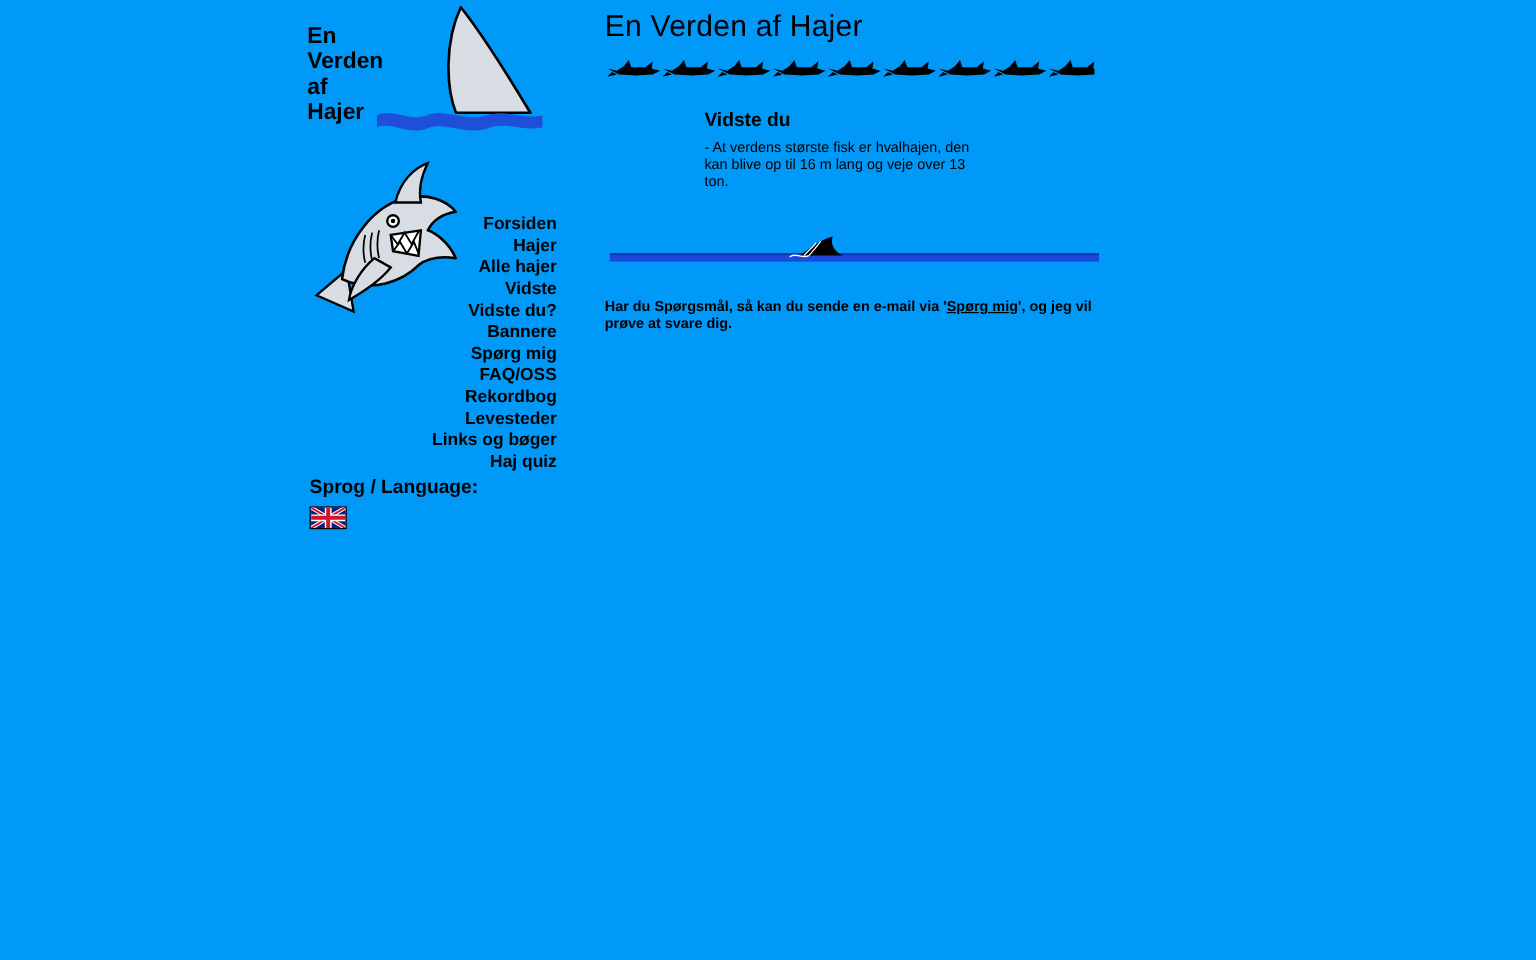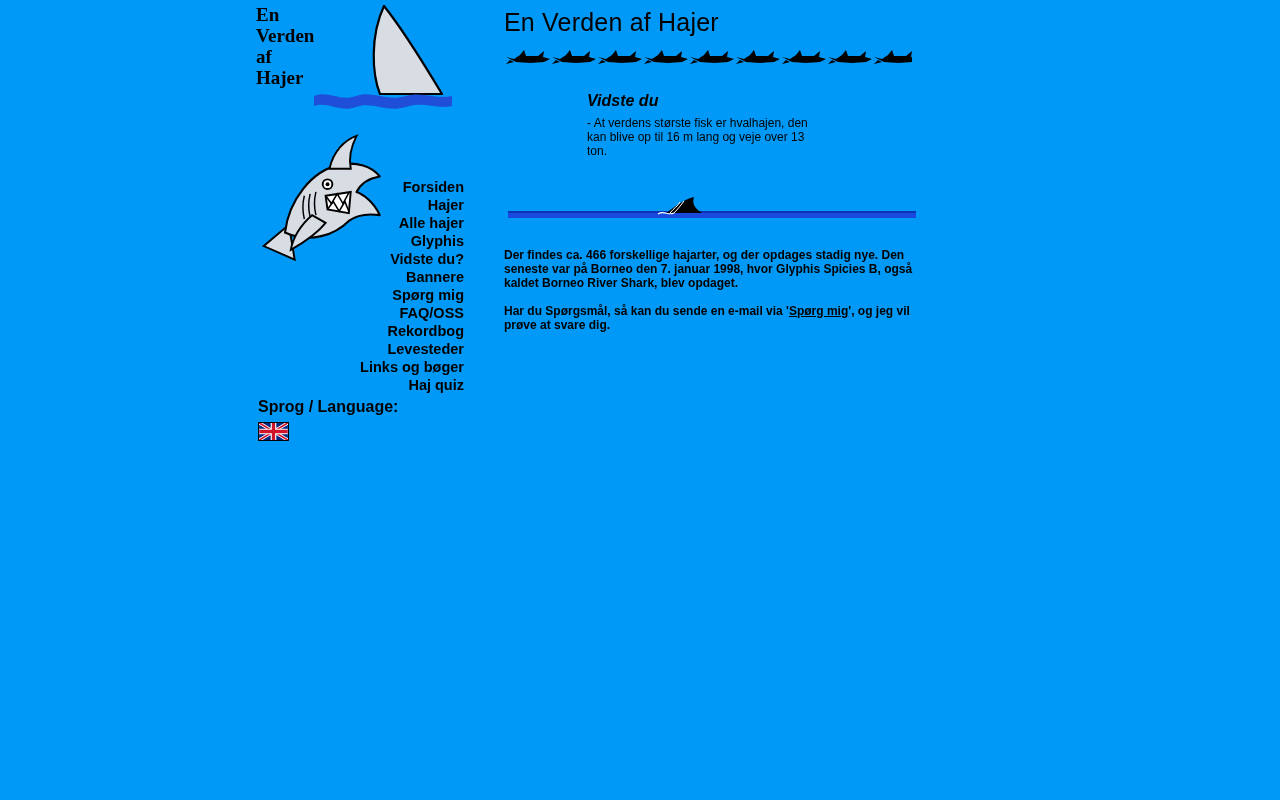--- a/index.html
+++ b/index.html
@@ -25,22 +25,22 @@
     width: 210px;
   }
   .logo-block {
     position: relative;
     height: 112px;
     width: 210px;
   }
   .logo-text {
     position: absolute;
     left: 0;
-    top: 4px;
-    font-family: Liberation Serif, serif;
+    top: 20px;
+    font-family: Liberation Sans, sans-serif;
     font-weight: bold;
     font-size: 19px;
     line-height: 21px;
     color: #000000;
     letter-spacing: 0px;
   }
   .logo-fin {
     position: absolute;
     left: 58px;
     top: 2px;
@@ -119,21 +119,20 @@
     position: absolute;
     left: 83px;
     top: 92px;
     width: 260px;
   }
   .dyk-title {
     margin: 0 0 6px 0;
     font-size: 16px;
     font-weight: bold;
     color: #000000;
-    font-style: italic;
   }
   .dyk-text {
     margin: 0;
     font-size: 12px;
     font-weight: normal;
     line-height: 14px;
     color: #000000;
     width: 240px;
   }
 
@@ -205,21 +204,21 @@
 
       <path d="M62 62 C60 70 60 78 62 86" fill="none" stroke="#000" stroke-width="1.5"></path>
       <path d="M56 64 C54 72 54 80 56 88" fill="none" stroke="#000" stroke-width="1.5"></path>
       <path d="M50 66 C48 74 48 82 50 90" fill="none" stroke="#000" stroke-width="1.5"></path>
     </svg>
 
     <nav class="nav">
       <a href="#">Forsiden</a>
       <a href="#">Hajer</a>
       <a href="#">Alle hajer</a>
-      <a href="#">Glyphis</a>
+      <a href="#">Vidste</a>
       <a href="#">Vidste du?</a>
       <a href="#">Bannere</a>
       <a href="#">Spørg mig</a>
       <a href="#">FAQ/OSS</a>
       <a href="#">Rekordbog</a>
       <a href="#">Levesteder</a>
       <a href="#">Links og bøger</a>
       <a href="#">Haj quiz</a>
     </nav>
 
@@ -288,18 +287,17 @@
     <svg class="wave-divider" viewBox="0 0 408 30">
       <rect x="0" y="17" width="408" height="5" fill="#1a49de"></rect>
       <rect x="0" y="15" width="408" height="2" fill="#0a34b4"></rect>
       <path d="M158 17 C166 12 174 4 186 1 C184 7 186 12 194 17 Z" fill="#000000"></path>
       <path d="M162 17 C166 12 170 10 172 6" fill="none" stroke="#ffffff" stroke-width="1"></path>
       <path d="M166 17 C170 13 173 9 176 5" fill="none" stroke="#ffffff" stroke-width="1"></path>
       <path d="M150 18 C156 14 160 20 166 17" fill="none" stroke="#ffffff" stroke-width="1.2"></path>
     </svg>
 
     <div class="body-text">
-      <p>Der findes ca. 466 forskellige hajarter, og der opdages stadig nye. Den seneste var på Borneo den 7. januar 1998, hvor Glyphis Spicies B, også kaldet Borneo River Shark, blev opdaget.</p>
       <p><span>Har du Spørgsmål, så kan du sende en e-mail via '</span><a href="#">Spørg mig</a><span>', og jeg vil prøve at svare dig.</span></p>
     </div>
 
   </div>
 </div>
 
 </body></html>

